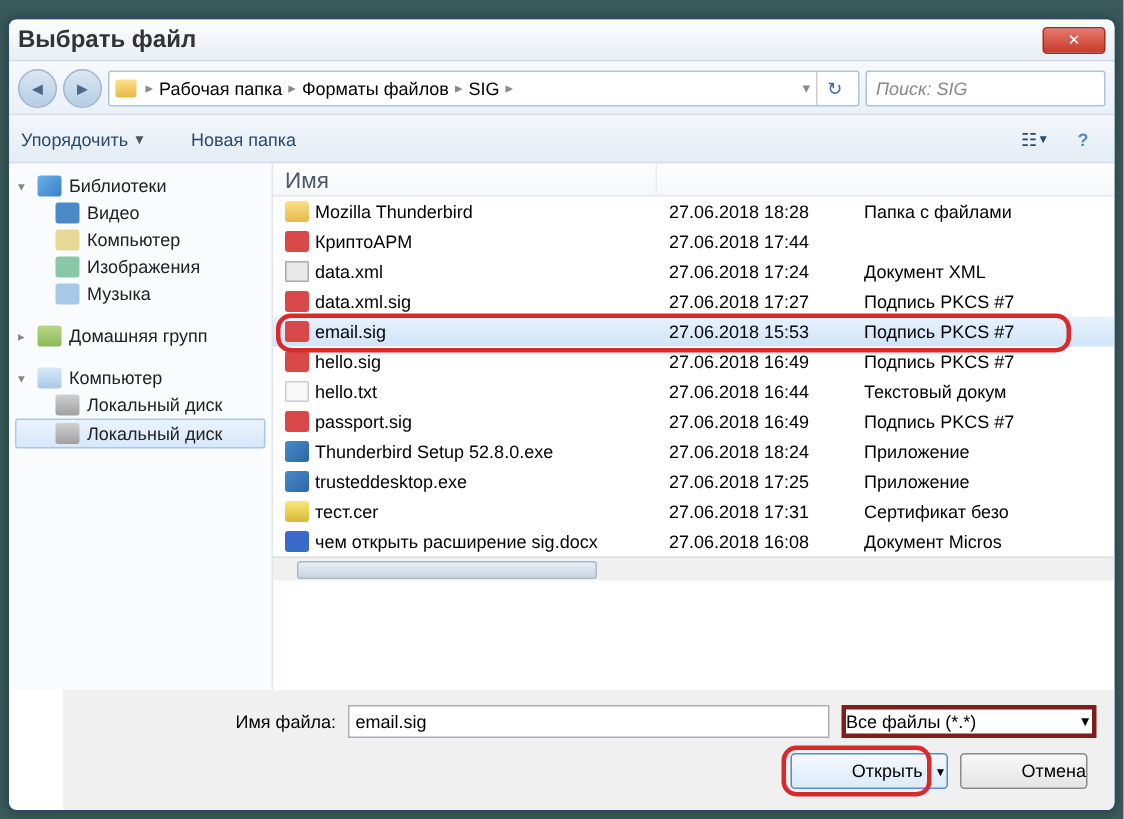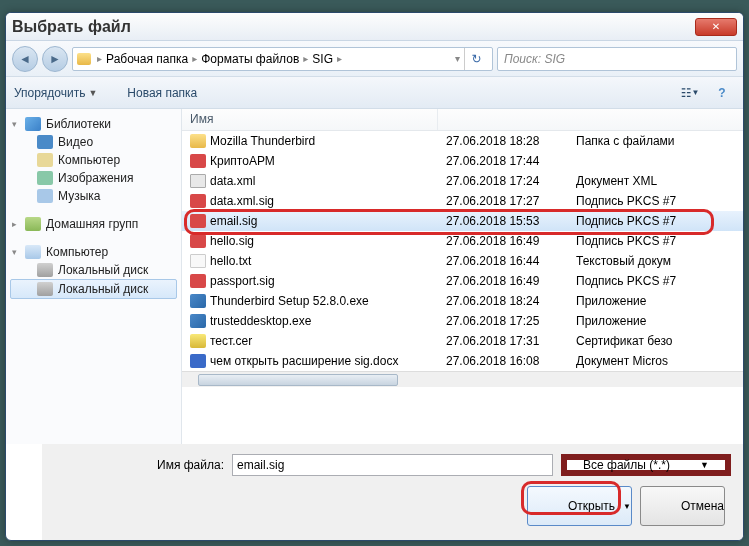--- a/index.html
+++ b/index.html
@@ -7,21 +7,21 @@
 .dialog { width: 100%; height: 100%; background: #fff; border: 1px solid #2b4a6b; border-radius: 6px; overflow: hidden; display: flex; flex-direction: column; box-shadow: 0 0 8px rgba(0,0,0,0.3); }
 .titlebar { height: 28px; background: linear-gradient(to bottom, #fdfdfd, #e8eef5); display: flex; align-items: center; padding: 0 6px; border-bottom: 1px solid #c9d6e4; }
 .titlebar .title { font-size: 16px; color: #333; flex: 1; font-weight: bold; }
 .titlebar .close { width: 42px; height: 18px; background: linear-gradient(to bottom, #e67a6d, #c83a29); border: 1px solid #a82b1c; border-radius: 3px; color: #fff; font-size: 10px; display: flex; align-items: center; justify-content: center; cursor: pointer; }
 .navbar { height: 36px; background: linear-gradient(to bottom, #f7f9fc, #e9f0f7); border-bottom: 1px solid #d2dde8; display: flex; align-items: center; padding: 0 6px; gap: 4px; }
 .nav-btn { width: 26px; height: 26px; border-radius: 50%; background: linear-gradient(to bottom, #dae6f2, #b6cde4); border: 1px solid #9cb6d0; display: flex; align-items: center; justify-content: center; color: #4a6a8a; font-size: 12px; cursor: pointer; }
 .addressbar { flex: 1; height: 24px; background: #fff; border: 1px solid #b0c4d8; border-radius: 2px; display: flex; align-items: center; padding: 0 4px; font-size: 12px; gap: 2px; }
 .bc-sep { color: #888; font-size: 10px; padding: 0 2px; }
 .folder-ic { width: 14px; height: 12px; background: linear-gradient(to bottom, #fce08a, #e8b848); border-radius: 2px; margin-right: 2px; }
 .refresh-btn { width: 24px; height: 22px; border-left: 1px solid #ccc; display: flex; align-items: center; justify-content: center; color: #3a6aa8; cursor: pointer; }
-.searchbox { width: 240px; height: 24px; background: #fff; border: 1px solid #b0c4d8; border-radius: 2px; display: flex; align-items: center; padding: 0 6px; font-size: 12px; color: #888; font-style: italic; }
+.searchbox { width: 160px; height: 24px; background: #fff; border: 1px solid #b0c4d8; border-radius: 2px; display: flex; align-items: center; padding: 0 6px; font-size: 12px; color: #888; font-style: italic; }
 .toolbar { height: 32px; background: linear-gradient(to bottom, #f4f7fb, #e3ebf4); border-bottom: 1px solid #d2dde8; display: flex; align-items: center; padding: 0 8px; gap: 30px; font-size: 12px; color: #2a4a6a; }
 .toolbar .tbtn { cursor: pointer; display: flex; align-items: center; gap: 3px; }
 .toolbar .tbtn .arrow { font-size: 9px; color: #555; }
 .toolbar .right { margin-left: auto; display: flex; gap: 6px; }
 .toolbar .right .ic-btn { width: 26px; height: 22px; border: 1px solid transparent; display: flex; align-items: center; justify-content: center; cursor: pointer; }
 .main { flex: 1; display: flex; overflow: hidden; }
 .sidebar { width: 176px; background: #fafbfd; border-right: 1px solid #e0e6ec; padding: 6px 4px; font-size: 12px; overflow: hidden; }
 .side-group { margin-bottom: 10px; }
 .side-item { display: flex; align-items: center; gap: 5px; padding: 2px 4px 2px 14px; cursor: pointer; color: #222; }
 .side-item.root { padding-left: 2px; }
@@ -30,21 +30,21 @@
 .ic { width: 16px; height: 14px; display: inline-block; }
 .ic-lib { background: linear-gradient(135deg, #6ab0e8, #3a80c8); border-radius: 2px; }
 .ic-vid { background: #4a8ac8; border-radius: 2px; }
 .ic-doc { background: #e8d898; border-radius: 2px; }
 .ic-img { background: #88c8a8; border-radius: 2px; }
 .ic-mus { background: #a8c8e8; border-radius: 2px; }
 .ic-home { background: linear-gradient(to bottom, #b8d888, #8ab858); border-radius: 2px; }
 .ic-comp { background: linear-gradient(to bottom, #d8e8f8, #a8c8e8); border-radius: 2px; }
 .ic-disk { background: linear-gradient(to bottom, #d0d0d0, #a0a0a0); border-radius: 2px; }
 .filelist { flex: 1; background: #fff; overflow: auto; position: relative; }
-.list-header { display: flex; height: 22px; border-bottom: 1px solid #e4e8ec; font-size: 12px; color: #4a5a6a; position: sticky; top: 0; background: linear-gradient(to bottom, #fdfdfd, #f5f7f9); }
+.list-header { display: flex; height: 22px; border-bottom: 1px solid #e4e8ec; font-size: 15px; color: #4a5a6a; position: sticky; top: 0; background: linear-gradient(to bottom, #fdfdfd, #f5f7f9); }
 .list-header .col { padding: 3px 8px; border-right: 1px solid #e8ecf0; }
 .col-name { width: 256px; }
 .col-date { width: 130px; }
 .col-type { flex: 1; }
 .row { display: flex; height: 20px; font-size: 12px; align-items: center; cursor: pointer; }
 .row .col { padding: 0 8px; overflow: hidden; white-space: nowrap; text-overflow: ellipsis; }
 .row.selected { background: linear-gradient(to bottom, #e8f2fd, #d0e4f8); }
 .hl-red { position: absolute; border: 3px solid #d82a2a; border-radius: 10px; pointer-events: none; }
 .file-ic { width: 16px; height: 14px; display: inline-block; margin-right: 4px; vertical-align: middle; }
 .fi-folder { background: linear-gradient(to bottom, #fce08a, #e8b848); border-radius: 2px; }
@@ -53,23 +53,23 @@
 .fi-txt { background: #f8f8f8; border: 1px solid #ccc; border-radius: 1px; }
 .fi-exe { background: linear-gradient(135deg, #4a88c8, #2a68a8); border-radius: 2px; }
 .fi-cer { background: linear-gradient(to bottom, #f8e878, #d8b838); border-radius: 2px; }
 .fi-docx { background: #3a6ac8; border-radius: 2px; }
 .h-scroll { height: 16px; background: #f0f0f0; border-top: 1px solid #ddd; display: flex; align-items: center; }
 .h-scroll .thumb { width: 200px; height: 12px; background: linear-gradient(to bottom, #e8eef4, #c8d4e0); border: 1px solid #a8b8c8; border-radius: 2px; margin-left: 16px; }
 .footer { padding: 10px 12px 14px 12px; background: #f0f0f0; display: flex; flex-direction: column; gap: 10px; margin-left: 36px; }
 .filename-row { display: flex; align-items: center; gap: 8px; }
 .filename-row .lbl { font-size: 12px; width: 170px; text-align: right; }
 .filename-row input { flex: 1; height: 22px; border: 1px solid #abadb3; padding: 0 4px; font-size: 12px; }
-.filter { width: 170px; height: 22px; border: 6px solid #7f1d1d; background: #fff; font-size: 12px; padding: 0 16px; display: flex; align-items: center; justify-content: space-between; cursor: pointer; }
+.filter { width: 170px; height: 22px; border: 3px solid #7f1d1d; background: #fff; font-size: 12px; padding: 0 0; display: flex; align-items: center; justify-content: space-between; cursor: pointer; }
 .btn-row { display: flex; gap: 8px; justify-content: flex-end; position: relative; padding-right: 6px;}
-.btn { min-width: 80px; height: 40px; border: 1px solid #8a8a8a; background: linear-gradient(to bottom, #f8f8f8, #e4e4e4); border-radius: 3px; font-size: 12px; cursor: pointer; display: flex; align-items: center; justify-content: center; gap: 3px; padding-left: 40px; }
+.btn { min-width: 80px; height: 24px; border: 1px solid #8a8a8a; background: linear-gradient(to bottom, #f8f8f8, #e4e4e4); border-radius: 3px; font-size: 12px; cursor: pointer; display: flex; align-items: center; justify-content: center; gap: 3px; padding-left: 40px; }
 .btn.primary { border-color: #5a8ac8; background: linear-gradient(to bottom, #f4f9fe, #dceaf8); }
 </style>
 </head>
 <body>
 
 <div class="dialog">
 
   <div class="titlebar">
     <span class="title">Выбрать файл</span>
     <div class="close">

